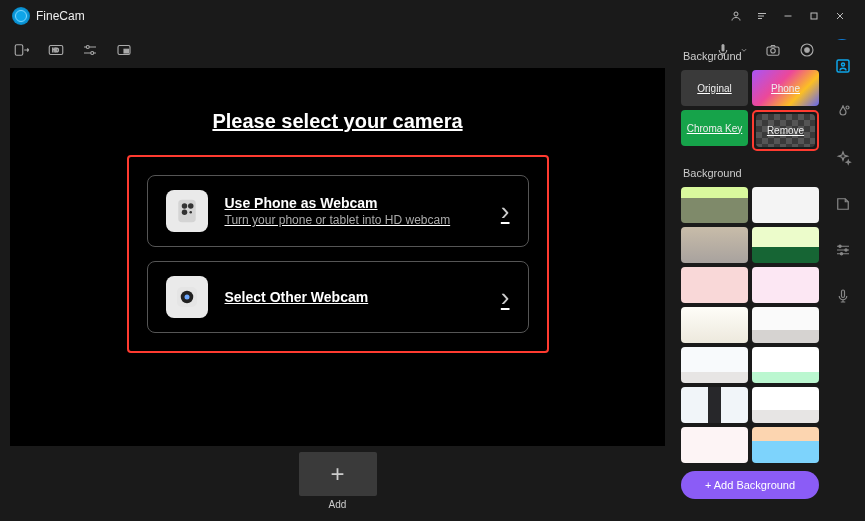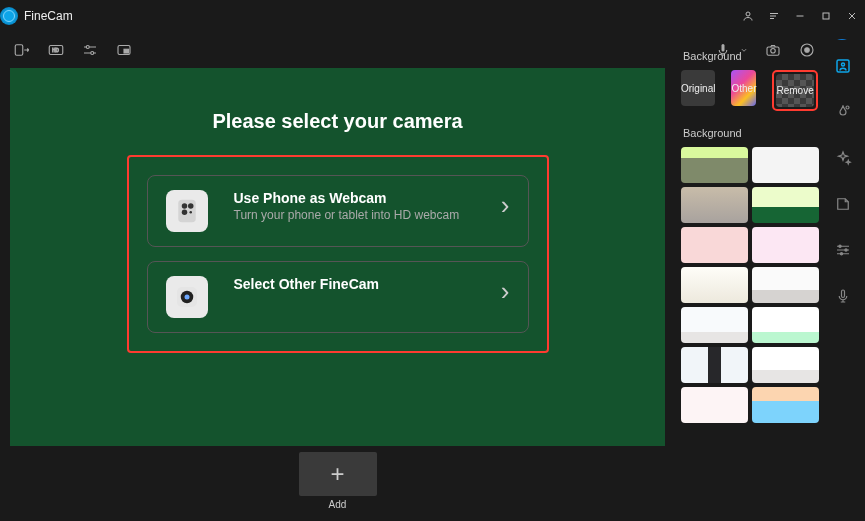--- a/index.html
+++ b/index.html
@@ -9,21 +9,21 @@
   background: #1a1a1a;
   font-family: -apple-system, "Segoe UI", Arial, sans-serif;
   color: #fff;
   overflow: hidden;
   position: relative;
 }
 .titlebar {
   height: 32px;
   display: flex;
   align-items: center;
-  padding: 0 0;
+  padding: 0 12px;
   background: #1a1a1a;
 }
 .titlebar .logo {
   width: 18px; height: 18px;
   border-radius: 50%;
   background: radial-gradient(circle,#0ea5e9 40%,#0369a1 100%);
   position: relative;
   margin-right: 6px;
 }
 .titlebar .logo::after{
@@ -46,38 +46,38 @@
 .toolbar .spacer{flex:1;}
 .broadcast-icon{
   width:22px;height:22px;border-radius:50%;
   background:#0f7bd6;display:flex;align-items:center;justify-content:center;
 }
 
 .main {
   position:absolute;
   top:68px; left:10px;
   width: 655px; height: 378px;
-  background:#14532d;
-  display:flex;flex-direction:column;align-items:center;
+  background:#000000;
+  display:flex;flex-direction:column;align-items:center;text-decoration:underline;
 }
 .main h1{
   font-size:20px;font-weight:600;margin-top:42px;margin-bottom:22px;color:#fff;
 }
 .red-box{
   width:422px;
   border:2px solid #ff3b30;
   border-radius:4px;
   padding:18px;
   display:flex;flex-direction:column;gap:14px;
 }
 .cam-option{
   border:1px solid #555;
   border-radius:8px;
   padding:14px 18px;
-  display:flex;align-items:flex-start;gap:26px;
+  display:flex;align-items:center;gap:17px;
   cursor:pointer;
 }
 .cam-option .icon-box{
   width:42px;height:42px;border-radius:8px;background:#eaeaea;
   display:flex;align-items:center;justify-content:center;
 }
 .cam-option .text{flex:1;}
 .cam-option .t1{font-size:14px;font-weight:600;color:#fff;}
 .cam-option .t2{font-size:12px;color:#aaa;margin-top:2px;}
 .chev{color:#ccc;font-size:26px;}
@@ -110,21 +110,21 @@
 }
 .scene .label{font-size:10px;color:#ccc;}
 
 .panel{
   position:absolute;top:40px;right:44px;
   width:142px;height:478px;
   padding:6px 0;
   overflow:hidden;
 }
 .panel h3{font-size:11px;color:#ccc;font-weight:400;padding:4px 4px 8px;}
-.bg-effects{display:grid;grid-template-columns:1fr 1fr 1fr 1fr;gap:16px;padding:0 2px;}
+.bg-effects{display:grid;grid-template-columns:1fr 1fr;gap:4px;padding:0 2px;text-decoration:underline;}
 .bg-effect{
   height:36px;border-radius:4px;
   font-size:10px;color:#eee;
   display:flex;align-items:center;justify-content:center;
   cursor:pointer;position:relative;
 }
 .bg-effect.original{background:#3a3a3a;}
 .bg-effect.blur{
   background:linear-gradient(135deg,#a855f7 0%,#ec4899 40%,#fbbf24 70%,#6366f1 100%);
   filter:blur(0.3px);
@@ -292,39 +292,40 @@
     </div>
     <div class="cam-option">
       <div class="icon-box">
         <svg width="30" height="30" viewBox="0 0 24 24">
             <rect x="4" y="4" width="16" height="16" rx="4" fill="#e5e5e5"></rect>
             <circle cx="12" cy="12" r="5" fill="#222"></circle>
             <circle cx="12" cy="12" r="2" fill="#6ea8ff"></circle>
           </svg>
       </div>
       <div class="text">
-        <div class="t1">Select Other FineCam</div>
+        <div class="t1">Select Other Webcam</div>
       </div>
       <div class="chev">›</div>
     </div>
   </div>
 </div>
 
 <div class="scene-bar">
   <div class="scene add">
     <div class="thumb">+</div>
     <div class="label">Add</div>
   </div>
 </div>
 
 <div class="panel">
   <h3>Background</h3>
   <div class="bg-effects">
     <div class="bg-effect original">Original</div>
-    <div class="bg-effect blur">Other</div>
+    <div class="bg-effect blur">Phone</div>
+    <div class="bg-effect chroma">Chroma Key</div>
     <div class="remove-border">
       <div class="bg-effect remove" style="height:33px;">Remove</div>
     </div>
   </div>
   <h3 style="margin-top:12px;">Background</h3>
   <div class="bg-grid">
     <div class="bg-thumb bg1"></div>
     <div class="bg-thumb bg2"></div>
     <div class="bg-thumb bg3"></div>
     <div class="bg-thumb bg4"></div>
@@ -332,20 +333,21 @@
     <div class="bg-thumb bg6"></div>
     <div class="bg-thumb bg7"></div>
     <div class="bg-thumb bg8"></div>
     <div class="bg-thumb bg9"></div>
     <div class="bg-thumb bg10"></div>
     <div class="bg-thumb bg11"></div>
     <div class="bg-thumb bg12"></div>
     <div class="bg-thumb bg13"></div>
     <div class="bg-thumb bg14"></div>
   </div>
+  <div class="add-bg-btn">+ Add Background</div>
 </div>
 
 <div class="right-rail">
   <div class="rail-icon active">
     <svg viewBox="0 0 24 24" fill="none" stroke="currentColor" stroke-width="2">
         <rect x="4" y="4" width="16" height="16" rx="2"></rect>
         <circle cx="12" cy="10" r="2"></circle>
         <path d="M8 18c0-2 2-3 4-3s4 1 4 3"></path>
       </svg>
   </div>

